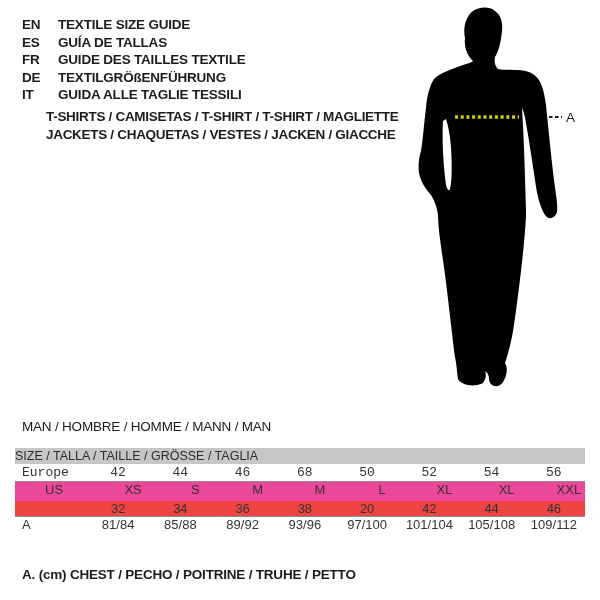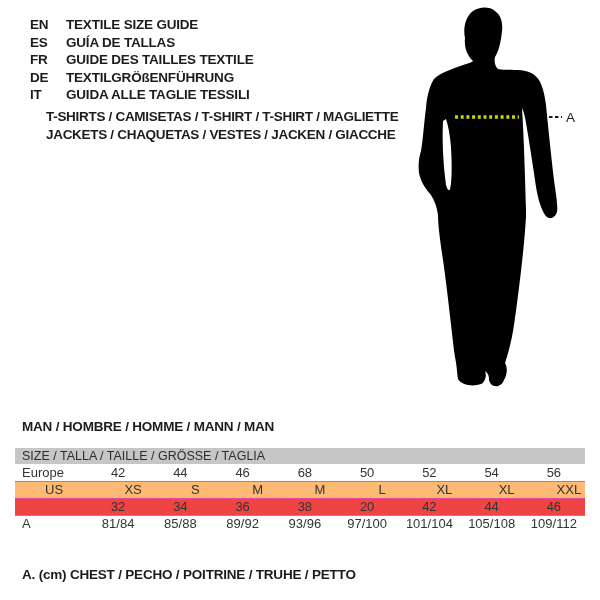--- a/index.html
+++ b/index.html
@@ -6,48 +6,48 @@
   html,body { width:600px; height:600px; }
   body {
     position:relative;
     background:#ffffff;
     font-family:"Liberation Sans","DejaVu Sans",sans-serif;
     color:#1c1c1c;
     overflow:hidden;
   }
 
   
-  .lang-block { position:absolute; left:22px; top:16px;margin-left:8px; }
+  .lang-block { position:absolute; left:22px; top:16px; }
   .lang-row  { display:flex; align-items:center; height:17.5px; }
   .lang-code { width:36px; font-size:13.5px; font-weight:700; letter-spacing:-0.2px; }
   .lang-label{ font-size:13.5px; font-weight:700; letter-spacing:-0.2px; }
 
   
   .categories { position:absolute; left:22px; top:108px;margin-left:24px; }
   .category-line { display:flex; align-items:center; height:17.5px;
                    font-size:13.5px; font-weight:700; letter-spacing:-0.3px; }
 
   
   .figure { position:absolute; left:405px; top:5px; width:180px; height:390px; }
 
   
   .section-title { position:absolute; left:22px; top:419px;
-                   font-size:13.5px; font-weight:700; letter-spacing:-0.2px; }
+                   font-size:13.5px; font-weight:400; letter-spacing:-0.2px; }
 
   
   table.size-table { position:absolute; left:15px; top:448px; width:570px;
                      border-collapse:collapse; table-layout:fixed;
                      font-size:13px; color:#333; }
   .size-table td { height:17px; text-align:center; font-weight:400; padding:0;
                    white-space:nowrap; overflow:hidden; }
   .size-table tr.hdr td { height:16px; background:#c6c6c6; text-align:left;
-                          padding-left:7px; font-size:12.5px; color:#2d2d2d; }
+                          font-size:12.5px; color:#2d2d2d; }
   .size-table td.lbl { text-align:left; padding-left:7px; }
-  .size-table tr.row-europe td { border-bottom:1px solid #8f8f8f; }
-  .size-table tr.row-us td     { background:#fdba74; border-bottom:1px solid #ec4899;padding-left:30px; }
+  .size-table tr.row-europe td { border-bottom:1px solid #8f8f8f;font-family:Liberation Mono, monospace; }
+  .size-table tr.row-us td     { background:#ec4899; border-bottom:4px solid #ec4899;padding-left:30px; }
   .size-table tr.row-blank td  { background:#ef4444; border-bottom:1px solid #8f8f8f; }
 
   
   .footer-note { position:absolute; left:22px; top:549px;
                  font-size:13.5px; font-weight:700; letter-spacing:-0.2px;margin-top:18px; }
 </style>
 </head>
 <body>
 
 <div class="lang-block">

